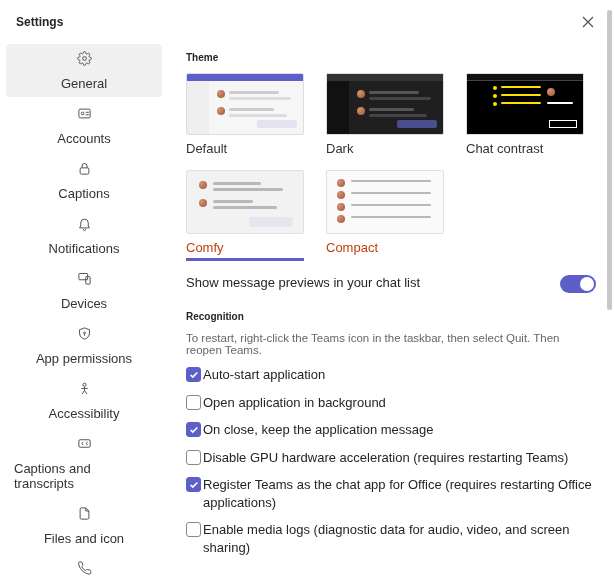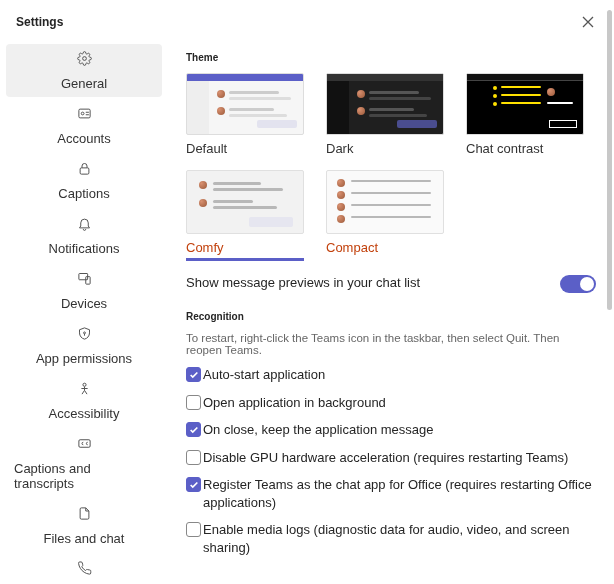--- a/index.html
+++ b/index.html
@@ -197,21 +197,21 @@
         </span>
         <span>Captions and transcripts</span>
       </div>
       <div class="sidebar-item">
         <span class="icon">
           <svg width="15" height="15" viewBox="0 0 24 24" fill="none" stroke="currentColor" stroke-width="1.6">
             <path d="M14 3H7a2 2 0 0 0-2 2v14a2 2 0 0 0 2 2h10a2 2 0 0 0 2-2V8z"></path>
             <path d="M14 3v5h5"></path>
           </svg>
         </span>
-        <span>Files and chat</span>
+        <span>Files and icon</span>
       </div>
       <div class="sidebar-item">
         <span class="icon">
           <svg width="15" height="15" viewBox="0 0 24 24" fill="none" stroke="currentColor" stroke-width="1.6">
             <path d="M22 17v2a2 2 0 0 1-2.2 2 19 19 0 0 1-8.3-3 19 19 0 0 1-6-6A19 19 0 0 1 2.5 3.7 2 2 0 0 1 4.5 1.5h2a2 2 0 0 1 2 1.7c.12.96.34 1.9.66 2.8a2 2 0 0 1-.45 2.1L7.6 9.2a16 16 0 0 0 6 6l1.1-1.1a2 2 0 0 1 2.1-.45c.9.32 1.84.54 2.8.66A2 2 0 0 1 22 17z"></path>
           </svg>
         </span>
         <span>Calls</span>
       </div>
       <div class="sidebar-item">

